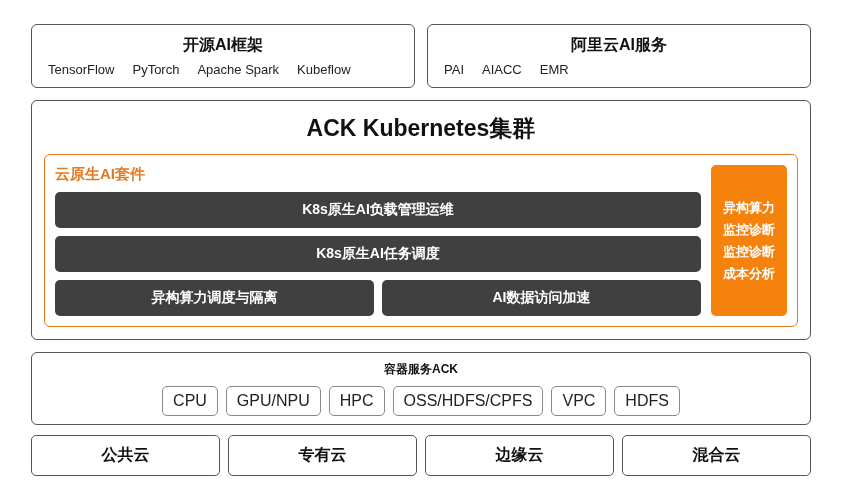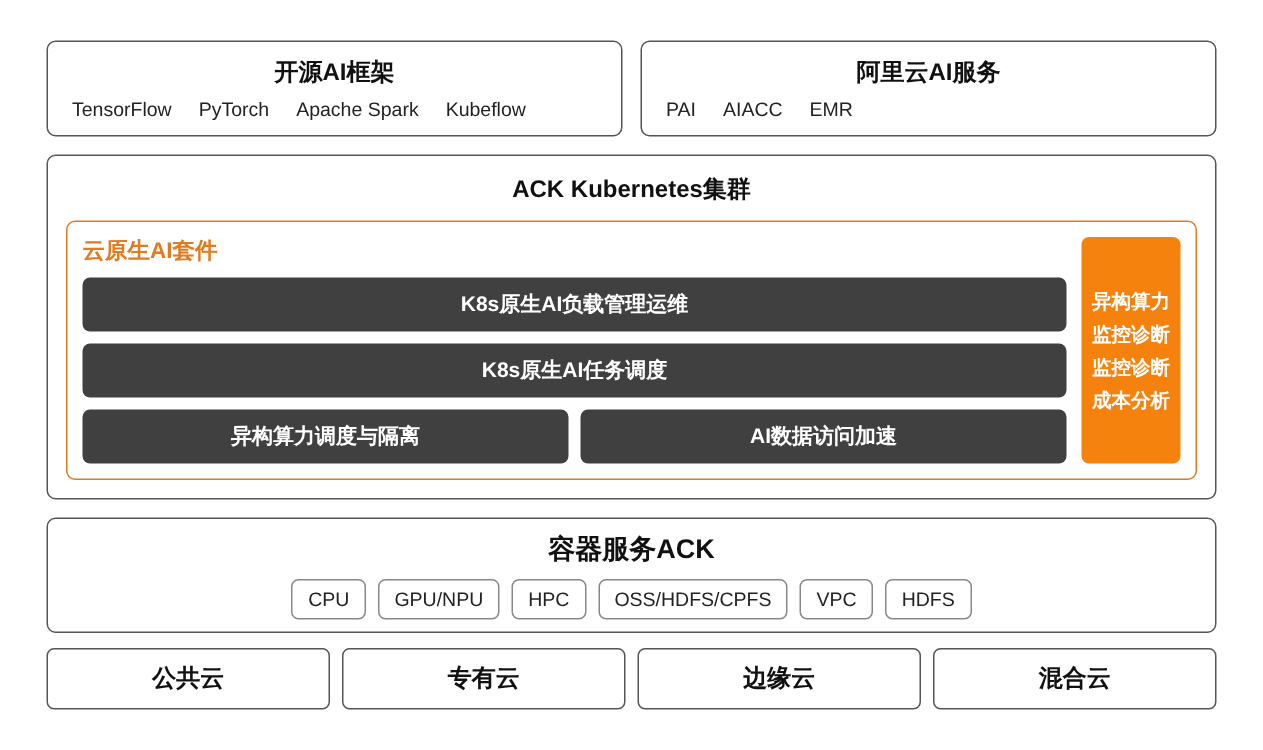--- a/index.html
+++ b/index.html
@@ -45,21 +45,21 @@
     }
 
     
     .ack-cluster-box {
       border: 1.5px solid #555;
       border-radius: 6px;
       padding: 12px;
       margin-bottom: 12px;
     }
     .ack-cluster-title {
-      font-size: 16px;
+      font-size: 23px;
       font-weight: bold;
       text-align: center;
       color: #111;
       margin-bottom: 10px;
     }
 
     
     .cloud-ai-box {
       border: 1.5px solid #e07b20;
       border-radius: 6px;
@@ -94,21 +94,21 @@
       gap: 8px;
       margin-top: 0;
     }
     .bottom-row-blocks .orange-block {
       flex: 1;
       margin-bottom: 0;
     }
 
     
     .cloud-ai-right {
-      width: 66px;
+      width: 76px;
       background: #f5820d;
       border-radius: 5px;
       display: flex;
       flex-direction: column;
       align-items: center;
       justify-content: center;
       gap: 4px;
       padding: 8px 4px;
     }
     .cloud-ai-right-item {
@@ -119,36 +119,36 @@
     }
 
     
     .container-ack-box {
       border: 1.5px solid #555;
       border-radius: 6px;
       padding: 8px 12px;
       margin-bottom: 10px;
     }
     .container-ack-title {
-      font-size: 18px;
+      font-size: 12px;
       font-weight: bold;
       text-align: center;
       color: #111;
       margin-bottom: 8px;
     }
     .hardware-row {
       display: flex;
       gap: 8px;
       justify-content: center;
     }
     .hw-box {
       border: 1.5px solid #888;
       border-radius: 5px;
       padding: 5px 10px;
-      font-size: 13px;
+      font-size: 16px;
       color: #222;
       text-align: center;
     }
 
     
     .cloud-types-row {
       display: flex;
       gap: 8px;
       margin-top: 8px;
     }

